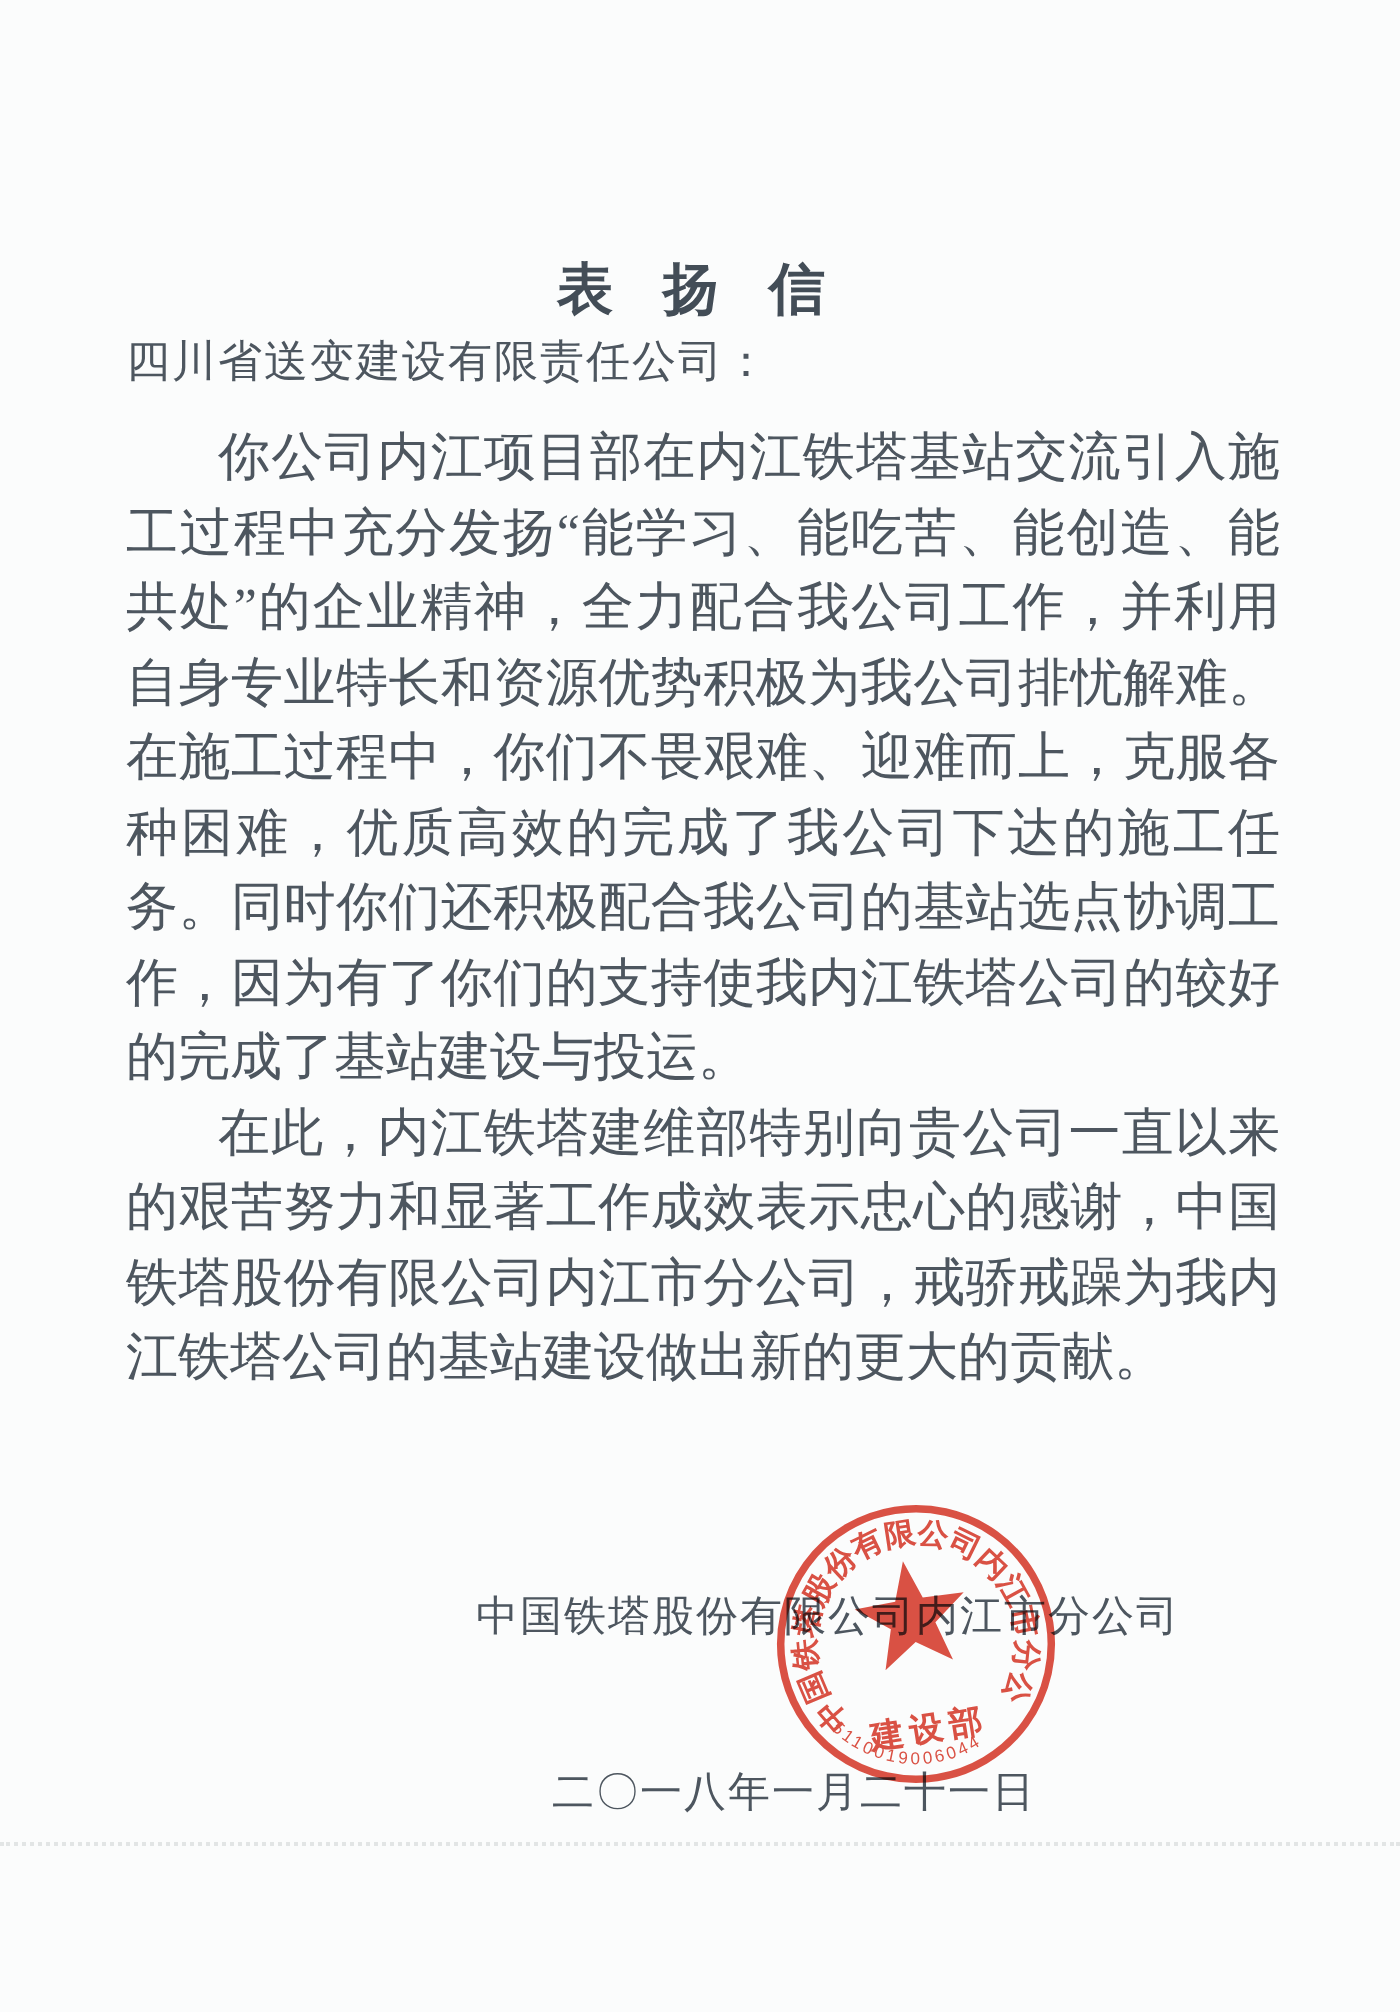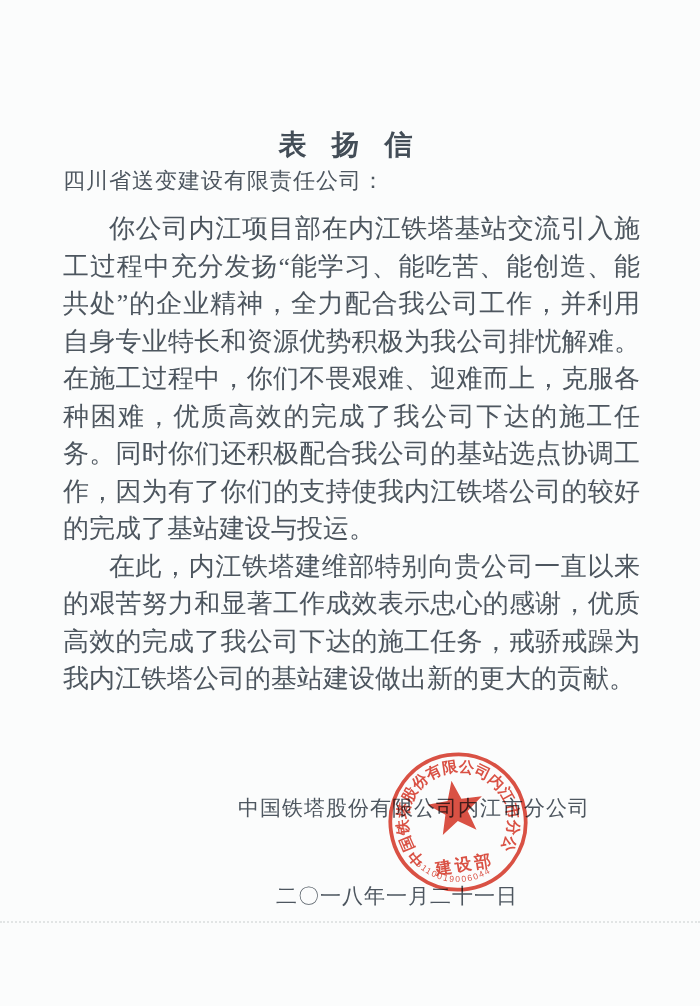--- a/index.html
+++ b/index.html
@@ -86,21 +86,21 @@
 <body>
 
 <div class="page">
 
   <div class="doc-title">表 扬 信</div>
 
   <div class="salutation">四川省送变建设有限责任公司：</div>
 
   <div class="body-text">
     <p>你公司内江项目部在内江铁塔基站交流引入施工过程中充分发扬“能学习、能吃苦、能创造、能共处”的企业精神，全力配合我公司工作，并利用自身专业特长和资源优势积极为我公司排忧解难。在施工过程中，你们不畏艰难、迎难而上，克服各种困难，优质高效的完成了我公司下达的施工任务。同时你们还积极配合我公司的基站选点协调工作，因为有了你们的支持使我内江铁塔公司的较好的完成了基站建设与投运。</p>
-    <p>在此，内江铁塔建维部特别向贵公司一直以来的艰苦努力和显著工作成效表示忠心的感谢，优质高效的完成了我公司下达的施工任务，戒骄戒躁为我内江铁塔公司的基站建设做出新的更大的贡献。</p>
+    <p>在此，内江铁塔建维部特别向贵公司一直以来的艰苦努力和显著工作成效表示忠心的感谢，中国铁塔股份有限公司内江市分公司，戒骄戒躁为我内江铁塔公司的基站建设做出新的更大的贡献。</p>
   </div>
 
   <div class="signature">中国铁塔股份有限公司内江市分公司</div>
 
   <div class="doc-date">二〇一八年一月二十一日</div>
 
   <div class="stamp">
     <svg viewBox="0 0 190 190" xmlns="http://www.w3.org/2000/svg">
       <defs>
         <path id="ringTextPath" d="M 59 125.2 A 47 47 0 1 1 131 125.2" fill="none"></path>

